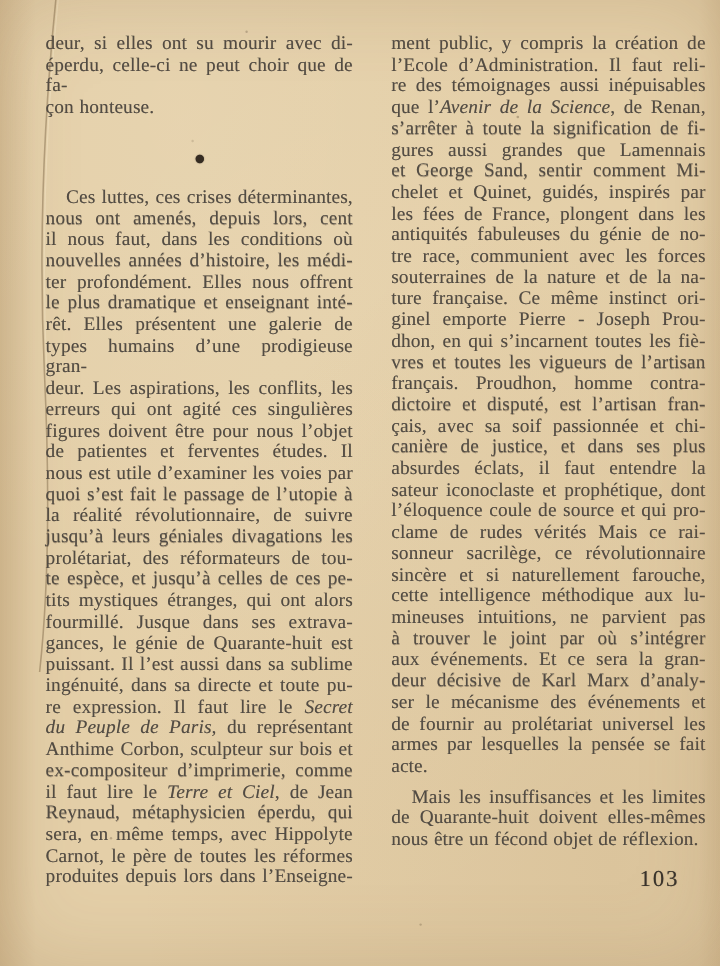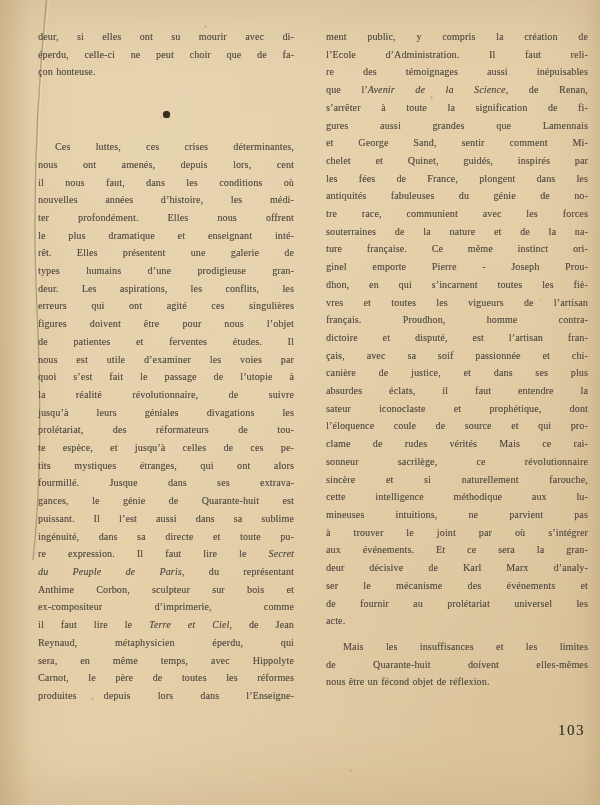--- a/index.html
+++ b/index.html
@@ -39,21 +39,21 @@
       350px 770px 0 0.5px rgba(91,74,52,0.28),
       205px 26px 0 0.5px rgba(91,74,52,0.30),
       575px 520px 0 0.4px rgba(91,74,52,0.22),
       60px 480px 0 0.4px rgba(91,74,52,0.20),
       480px 660px 0 0.5px rgba(91,74,52,0.22);
   }
 
   .col {
     position: absolute;
     top: 28px;
-    font-size: 10px;
+    font-size: 16px;
     line-height: 17.7px;
     letter-spacing: 0.15px;
     word-spacing: 0.6px;
     text-shadow: 0.2px 0.2px 0.5px rgba(84,72,58,0.45);
   }
   .col.left  { left: 38px;  width: 256px; }
   .col.right { left: 301px; width: 262px; margin-left: 25px; }
 
   .line { text-align: justify; text-align-last: justify; white-space: normal; }
   .line.end { text-align-last: left; }
@@ -67,22 +67,22 @@
     padding-top: 10px; box-sizing: border-box;
   }
   .dot {
     width: 7px; height: 7px; border-radius: 50%;
     background: var(--separator-ink, #352c22);
     box-shadow: 0 0 1px rgba(53,44,34,0.8);
   }
 
   .pagenum {
     position: absolute;
-    top: 722px; right: 15px;
-    font-size: 15px;
+    top: 722px; right: 34px;
+    font-size: 19px;
     letter-spacing: 1.5px;
     color: var(--page-number-ink, #39332c);
     text-shadow: 0.2px 0.2px 0.6px rgba(57,51,44,0.5);
     margin-left: 37px;
   }
 </style>
 </head>
 <body>
 
 <div class="page">
@@ -166,20 +166,21 @@
         <div class="line"><span>clame de rudes vérités Mais ce rai-</span></div>
         <div class="line"><span>sonneur sacrilège, ce révolutionnaire</span></div>
         <div class="line"><span>sincère et si naturellement farouche,</span></div>
         <div class="line"><span>cette intelligence méthodique aux lu-</span></div>
         <div class="line"><span>mineuses intuitions, ne parvient pas</span></div>
         <div class="line"><span>à trouver le joint par où s’intégrer</span></div>
         <div class="line"><span>aux événements. Et ce sera la gran-</span></div>
         <div class="line"><span>deur décisive de Karl Marx d’analy-</span></div>
         <div class="line"><span>ser le mécanisme des événements et</span></div>
         <div class="line"><span>de fournir au prolétariat universel les</span></div>
+        <div class="line"><span>armes par lesquelles la pensée se fait</span></div>
         <div class="line end"><span>acte.</span></div>
       </div>
       <div class="para spaced">
         <div class="line ind"><span>Mais les insuffisances et les limites</span></div>
         <div class="line"><span>de Quarante-huit doivent elles-mêmes</span></div>
         <div class="line end"><span>nous être un fécond objet de réflexion.</span></div>
       </div>
     </div>
 
   <div class="pagenum">103</div>

